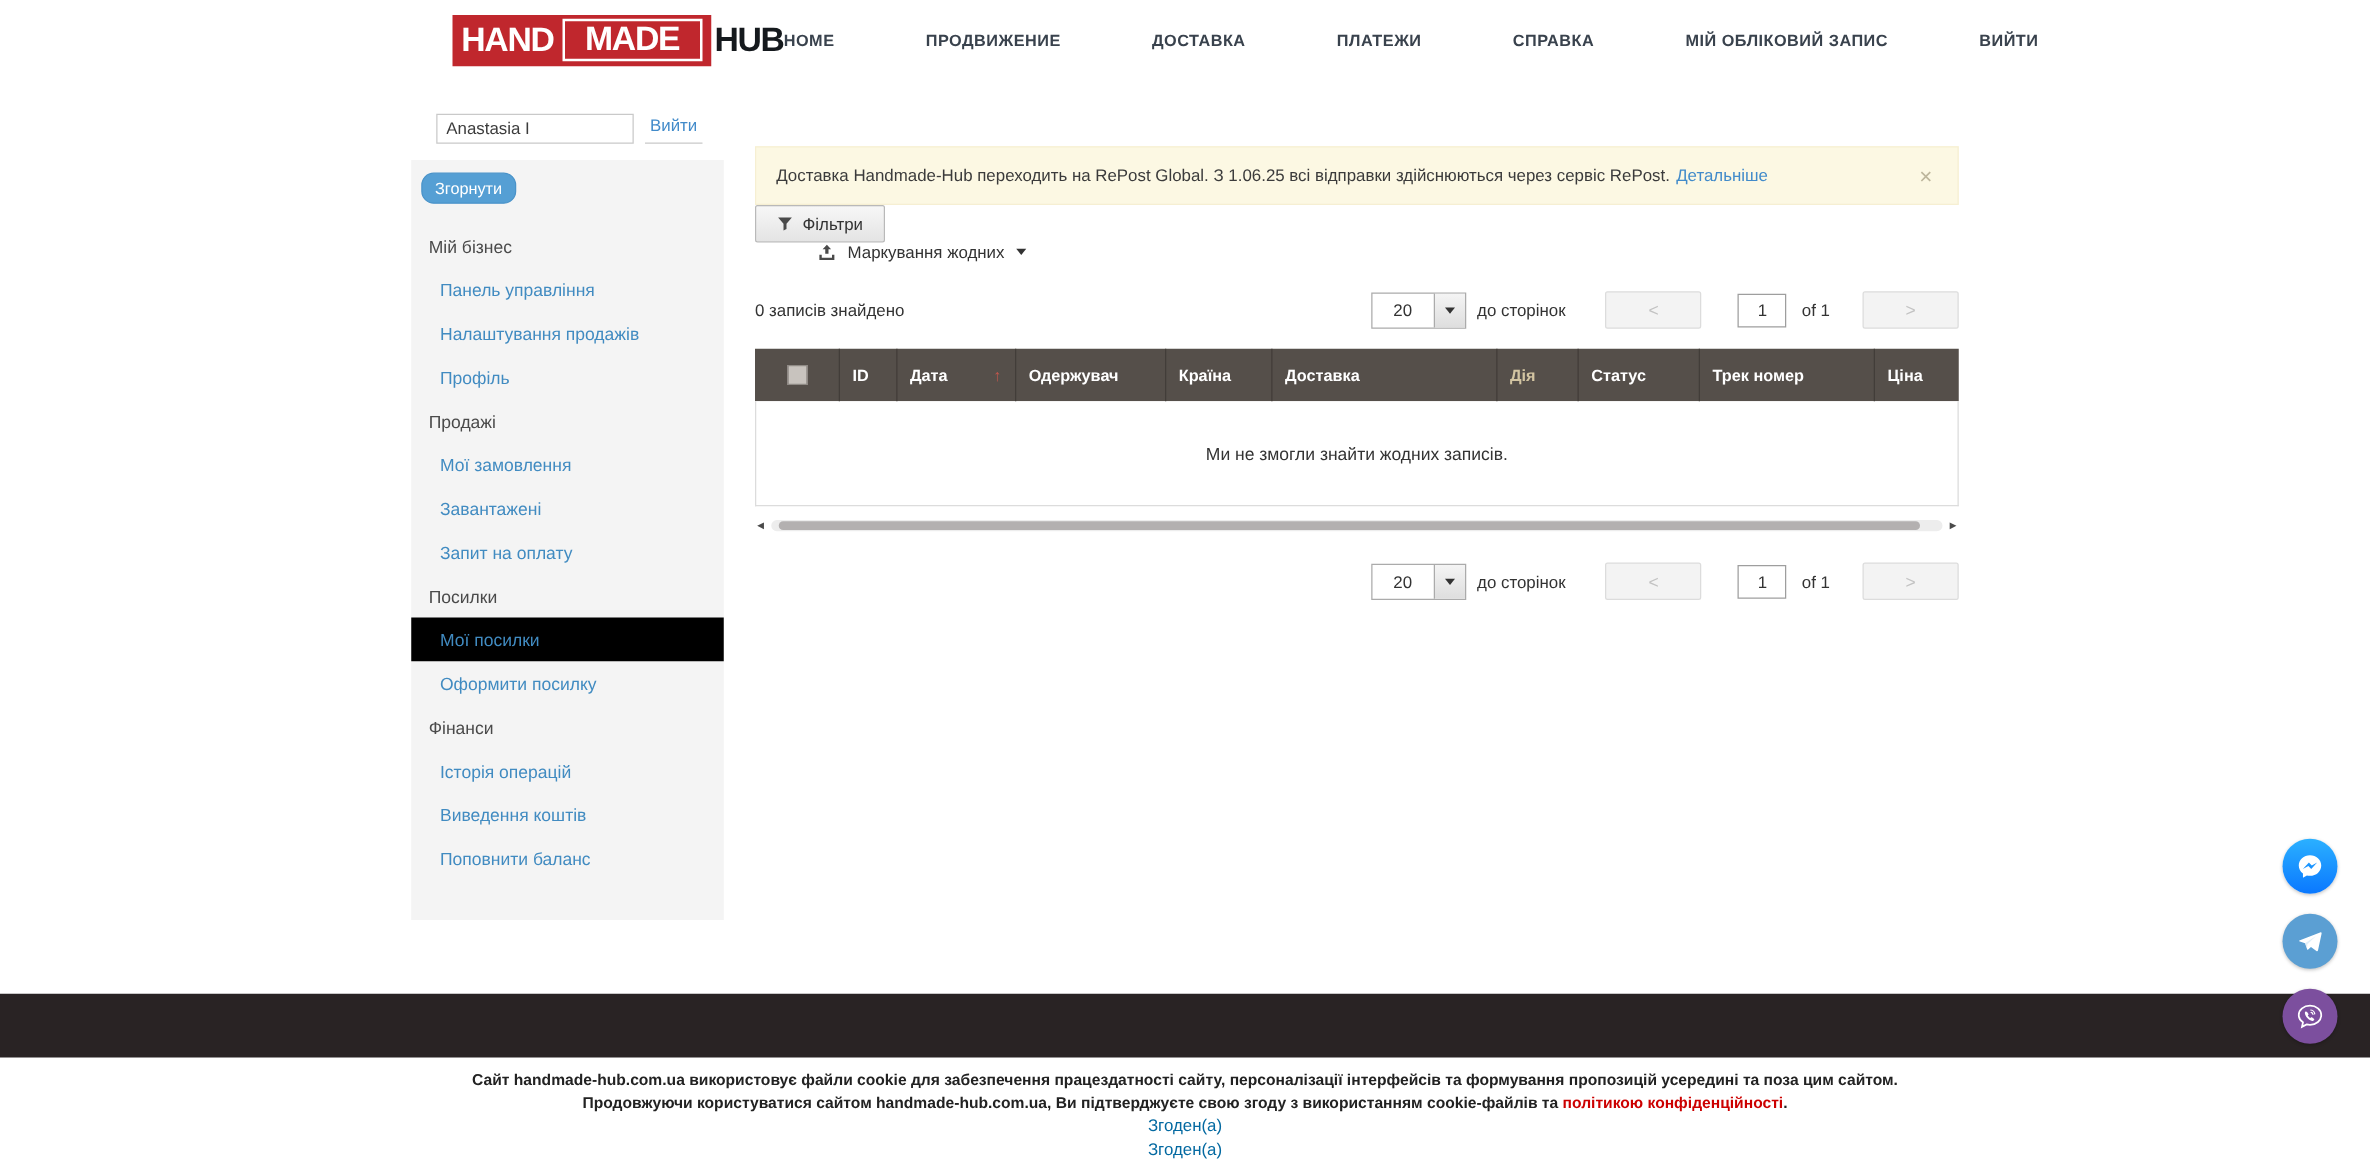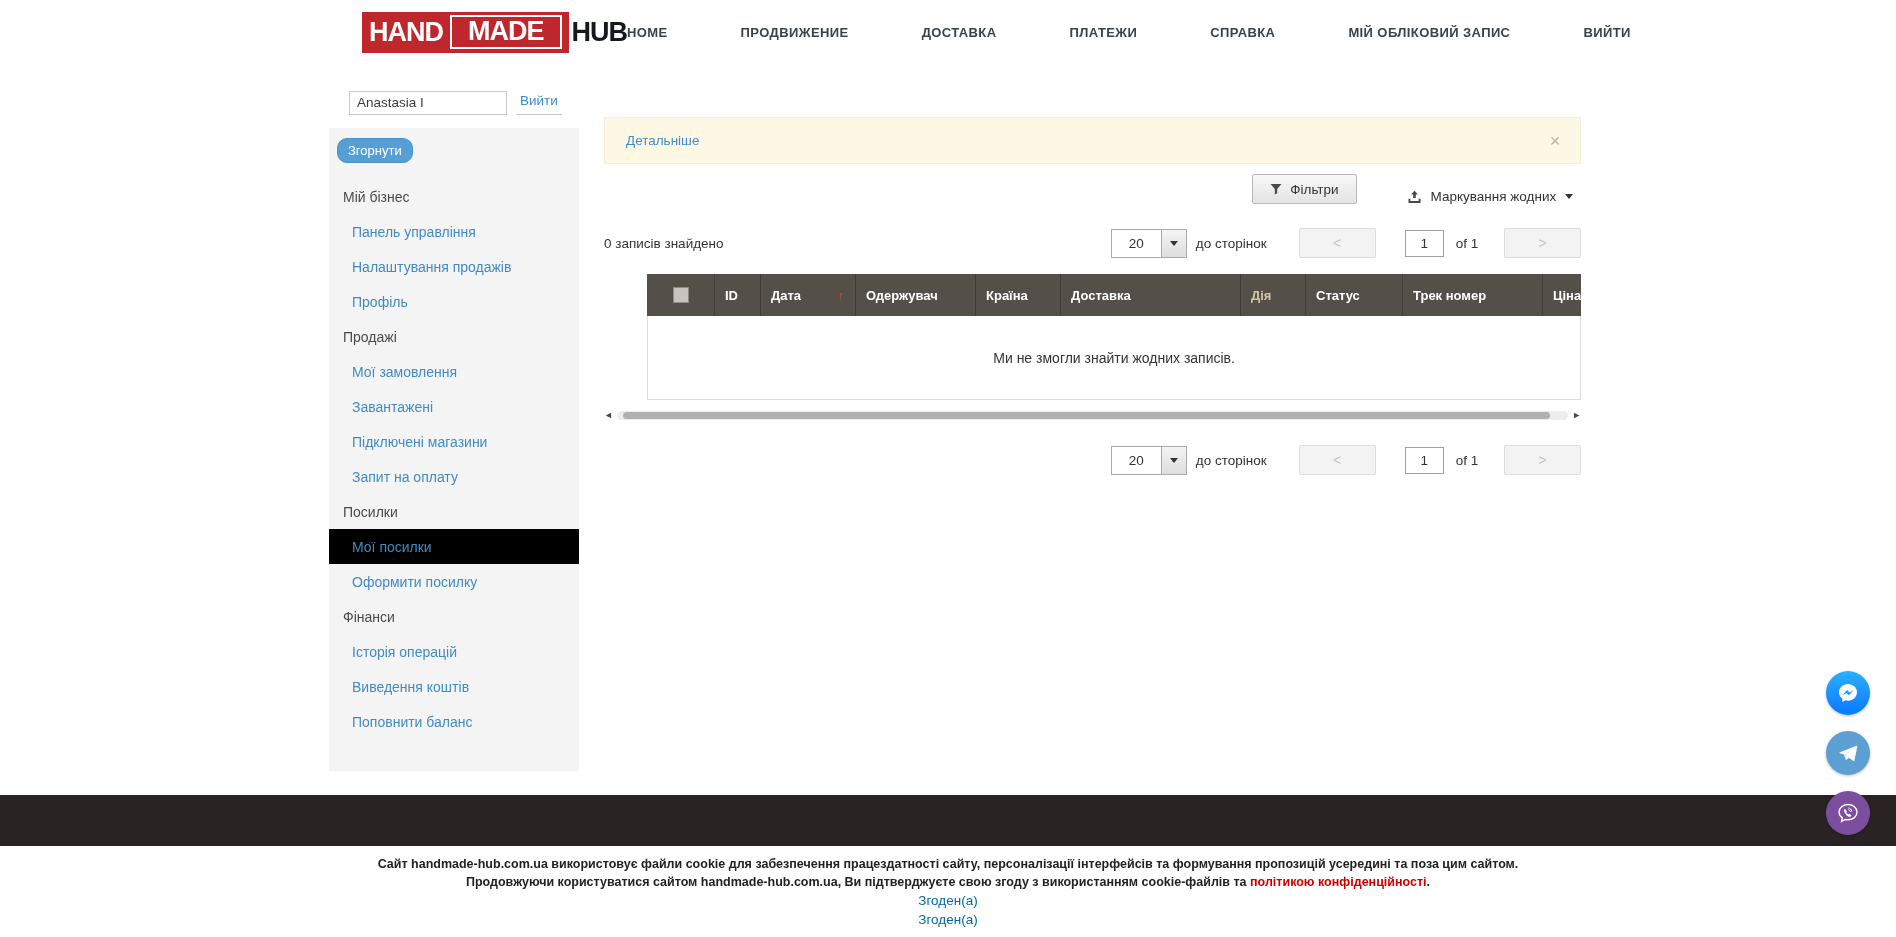--- a/index.html
+++ b/index.html
@@ -38,21 +38,21 @@
                text-decoration:none; cursor:pointer; }
   .menu-link.active { background:#000000; }
 
   
   .banner { margin-top:53px; min-height:47px; background:#fcf8e3; border:1px solid #f6efd2; display:flex;
             align-items:center; padding:0 16px; font-size:13.5px; color:#3b3b3b; }
   .banner a { color:#428bca; text-decoration:none; margin-left:5px; cursor:pointer; }
   .banner-close { margin-left:auto; color:#bdb69c; font-size:18px; line-height:1; cursor:pointer; padding:0 4px; }
 
   
-  .toolbar { margin-top:10px; display:flex; justify-content:flex-end; align-items:flex-end; }
+  .toolbar { margin-top:0; display:flex; justify-content:flex-end; align-items:flex-start;flex-direction:column; }
   .btn-filters { display:flex; align-items:center; gap:8px; background:linear-gradient(#f7f7f7,#e4e4e4);
                  border:1px solid #b9b9b9; border-radius:2px; height:30px; padding:0 17px; font-size:13.5px;
                  color:#333; cursor:pointer; font-family:"Liberation Sans", sans-serif; }
   .marking { display:flex; align-items:center; gap:9px; margin-left:50px; margin-right:8px; cursor:pointer; }
   .marking-label { font-size:13.5px; color:#333; }
   .caret { width:0; height:0; border-left:4px solid transparent; border-right:4px solid transparent;
            border-top:5px solid #333; display:inline-block; }
 
   
   .count-row { margin-top:24px; display:flex; align-items:center; }
@@ -67,21 +67,21 @@
   .page-btn { width:77px; height:30px; background:#f3f3f3; border:1px solid #dcdcdc; border-radius:2px;
               display:flex; align-items:center; justify-content:center; color:#c2c2c2; font-size:14px;
               cursor:default; }
   .page-btn.prev { margin-left:32px; }
   .page-input { width:39px; height:27px; border:1px solid #9e9e9e; text-align:center; font-size:13.5px;
                 color:#333; margin-left:29px; font-family:"Liberation Sans", sans-serif; }
   .of-label { font-size:13.5px; color:#333; margin-left:12px; }
   .page-btn.next { margin-left:26px; }
 
   
-  .grid { margin-top:16px;margin-left:43px; }
+  .grid { margin-top:16px; }
   .grid-header { display:flex; background:#554f4a; height:42px; color:#fff; font-size:13px; font-weight:bold; }
   .gh-cell { display:flex; align-items:center; padding-left:10px; border-right:1px solid #423d39; cursor:pointer; }
   .gh-cell:last-child { border-right:none; }
   .c0 { width:68px; justify-content:center; padding-left:0; }
   .c1 { width:46px; }
   .c2 { width:95px; }
   .c3 { width:120px; }
   .c4 { width:85px; }
   .c5 { width:180px; }
   .c6 { width:65px; }
@@ -154,37 +154,37 @@
         <button class="collapse-btn">Згорнути</button>
 
         <div class="menu-section">Мій бізнес</div>
         <a class="menu-link">Панель управління</a>
         <a class="menu-link">Налаштування продажів</a>
         <a class="menu-link">Профіль</a>
 
         <div class="menu-section">Продажі</div>
         <a class="menu-link">Мої замовлення</a>
         <a class="menu-link">Завантажені</a>
-        <a class="menu-link">Підключені магазини</a>
         <a class="menu-link">Запит на оплату</a>
 
         <div class="menu-section">Посилки</div>
         <a class="menu-link active">Мої посилки</a>
         <a class="menu-link">Оформити посилку</a>
 
         <div class="menu-section">Фінанси</div>
         <a class="menu-link">Історія операцій</a>
         <a class="menu-link">Виведення коштів</a>
         <a class="menu-link">Поповнити баланс</a>
       </div>
     </div>
 
     <div class="main">
 
       <div class="banner">
+        <span>Доставка Handmade-Hub переходить на RePost Global. З 1.06.25 всі відправки здійснюються через сервіс RePost.</span>
         <a>Детальніше</a>
         <span class="banner-close">×</span>
       </div>
 
       <div class="toolbar">
         <button class="btn-filters">
           <svg width="12" height="12" viewBox="0 0 12 12">
             <path d="M0.5 1h11L7.2 6v4.2L4.8 11.4V6z" fill="#4a4a4a"></path>
           </svg>
           <span>Фільтри</span>

